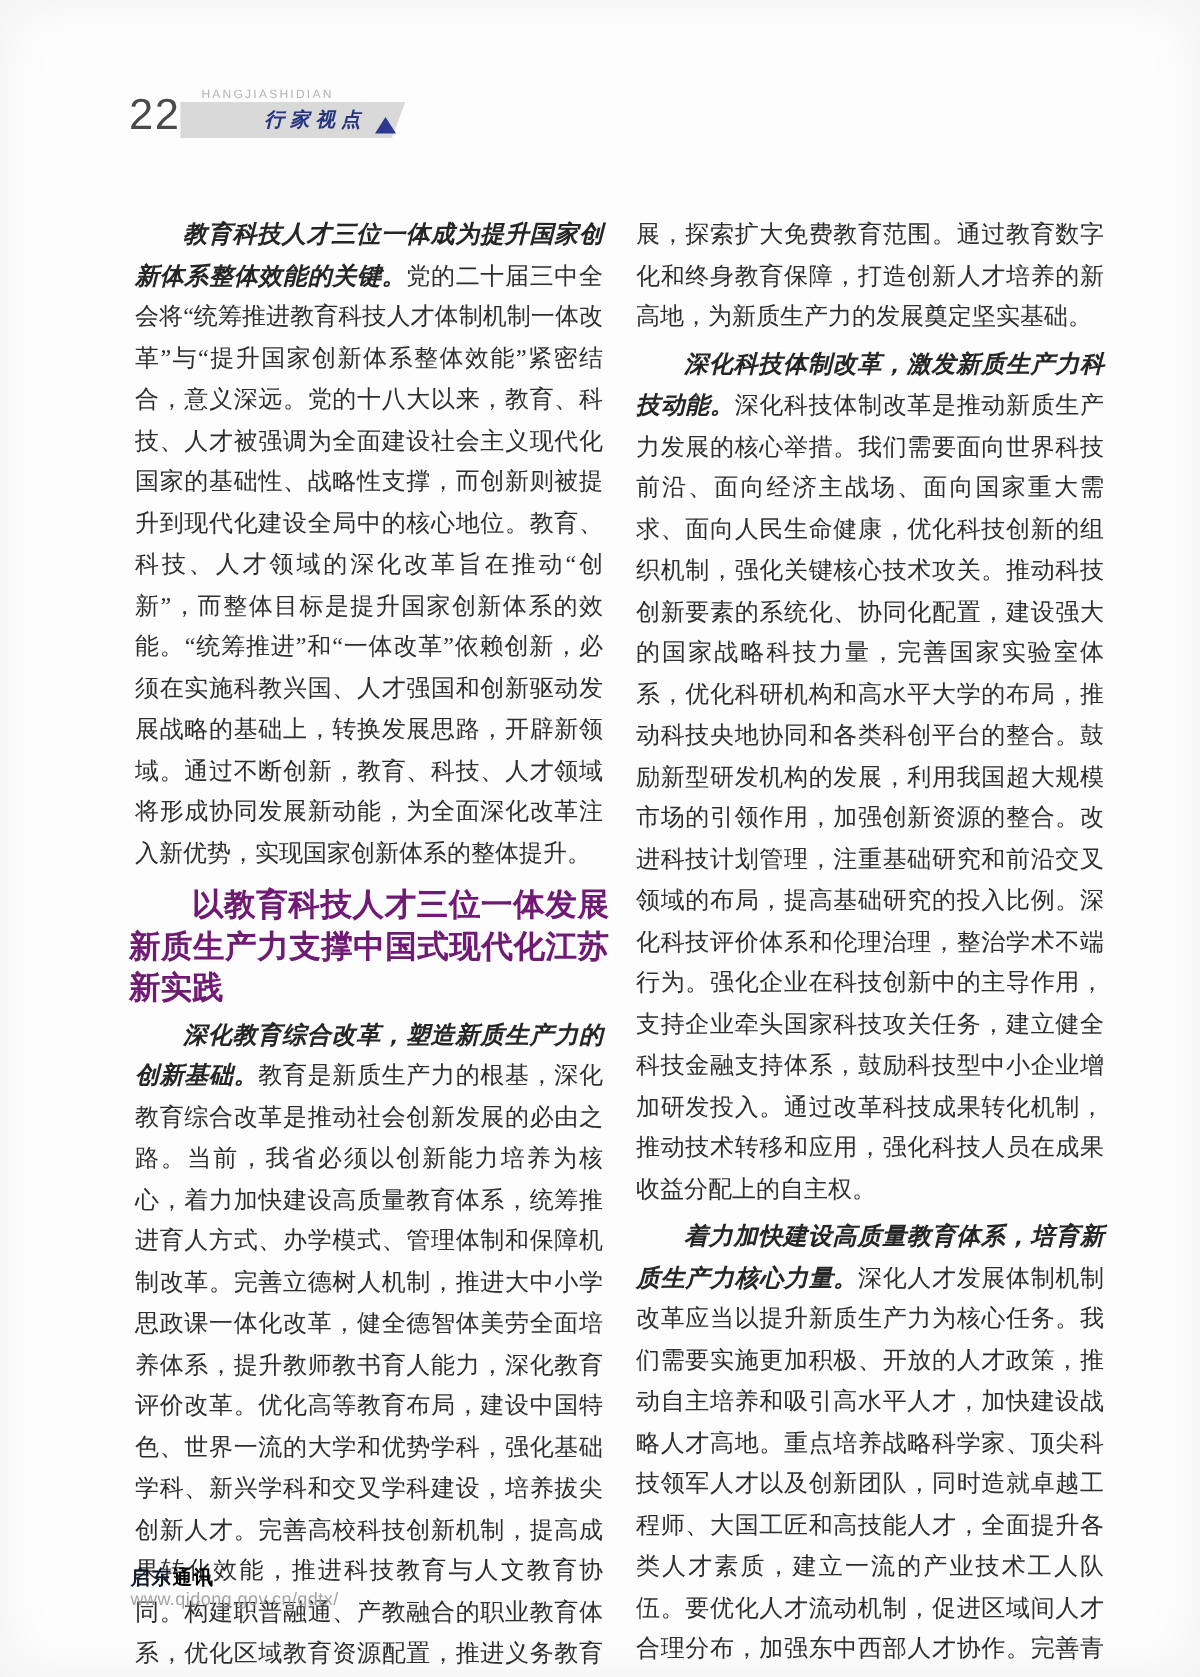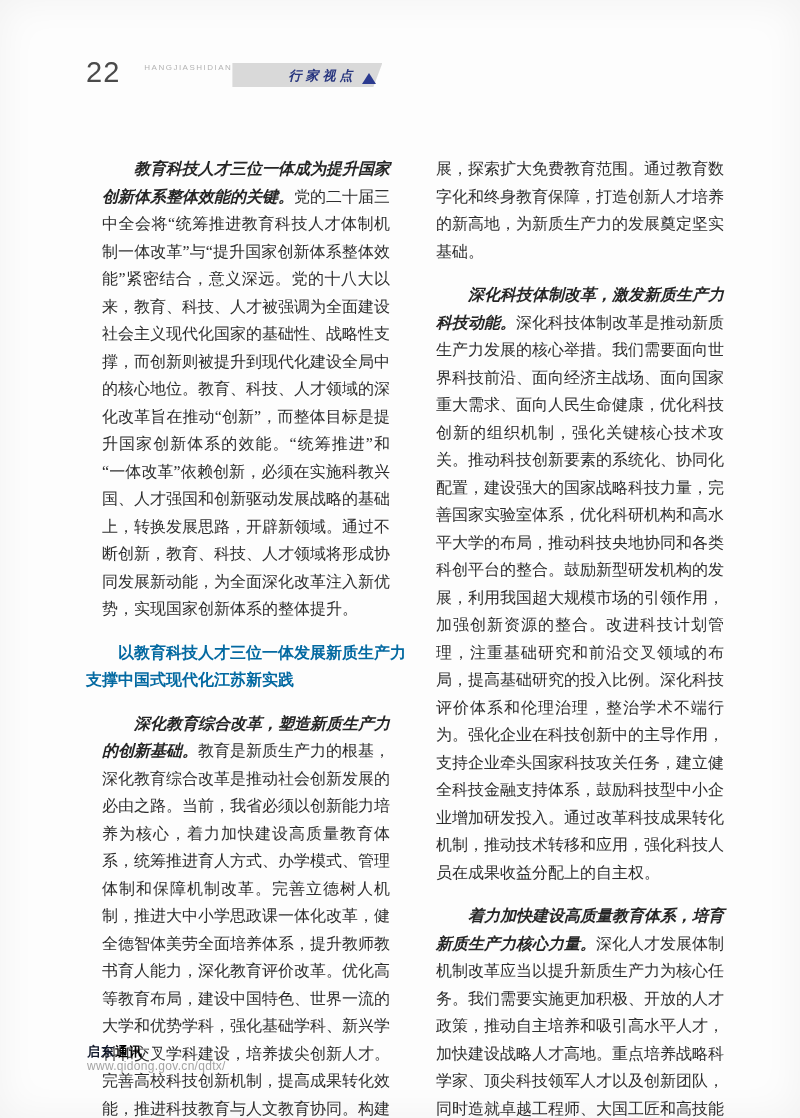--- a/index.html
+++ b/index.html
@@ -9,27 +9,27 @@
     margin:0 auto;
     background:#fdfdfd;
     box-shadow:inset 0 0 40px rgba(0,0,0,0.05);
     overflow:hidden;
     font-family:"Liberation Serif","DejaVu Serif",serif;
     color:#2e2e2e;
   }
   
   .header{
     position:absolute;left:86px;top:58px;
-    display:flex;align-items:flex-end;gap:10px;
+    display:flex;align-items:flex-end;
   }
   .page-number{
     font-family:"Liberation Sans","DejaVu Sans",sans-serif;
     font-size:29px;line-height:1;color:#4a4a4a;letter-spacing:1px;
   }
-  .masthead{display:flex;align-items:flex-start;}
+  .masthead{display:flex;flex-direction:column;align-items:flex-start;}
   .masthead-pinyin{
     font-family:"Liberation Sans","DejaVu Sans",sans-serif;
     font-size:8px;letter-spacing:1.5px;color:#b3b3b3;
     margin-bottom:1px;padding-left:14px;
   }
   .column-banner{
     position:relative;
     background:#d9d9d9;
     padding:3px 26px 3px 12px;
     clip-path:polygon(0 0,100% 0,94% 100%,0 100%);
@@ -45,33 +45,33 @@
     border-right:7px solid transparent;
     border-bottom:11px solid #2b3a8f;
   }
   
   .article{
     position:absolute;left:86px;top:139px;
     display:flex;gap:14px;
   }
   .column{width:320px;}
   .para{
-    margin:16px;
+    margin:4px;
     font-size:16px;line-height:27.5px;
     text-align:justify;
     text-indent:2em;
   }
   .para.noindent{text-indent:0;}
   .lead{
     font-style:italic;font-weight:bold;color:#262626;
   }
   .section-heading{
     margin:7px 0 0 0;
     font-family:"Liberation Sans","DejaVu Sans",sans-serif;
-    font-size:16px;font-weight:bold;color:#0369a1;
+    font-size:21px;font-weight:bold;color:#701a75;
     line-height:27.5px;text-indent:2em;text-align:justify;
   }
   
   .footer{
     position:absolute;left:87px;top:1044px;
     font-family:"Liberation Sans","DejaVu Sans",sans-serif;
   }
   .footer-logo{font-size:13px;line-height:15px;font-weight:bold;letter-spacing:1px;}
   .logo-bold{color:#0f172a;}
   .logo-light{color:#000000;}

